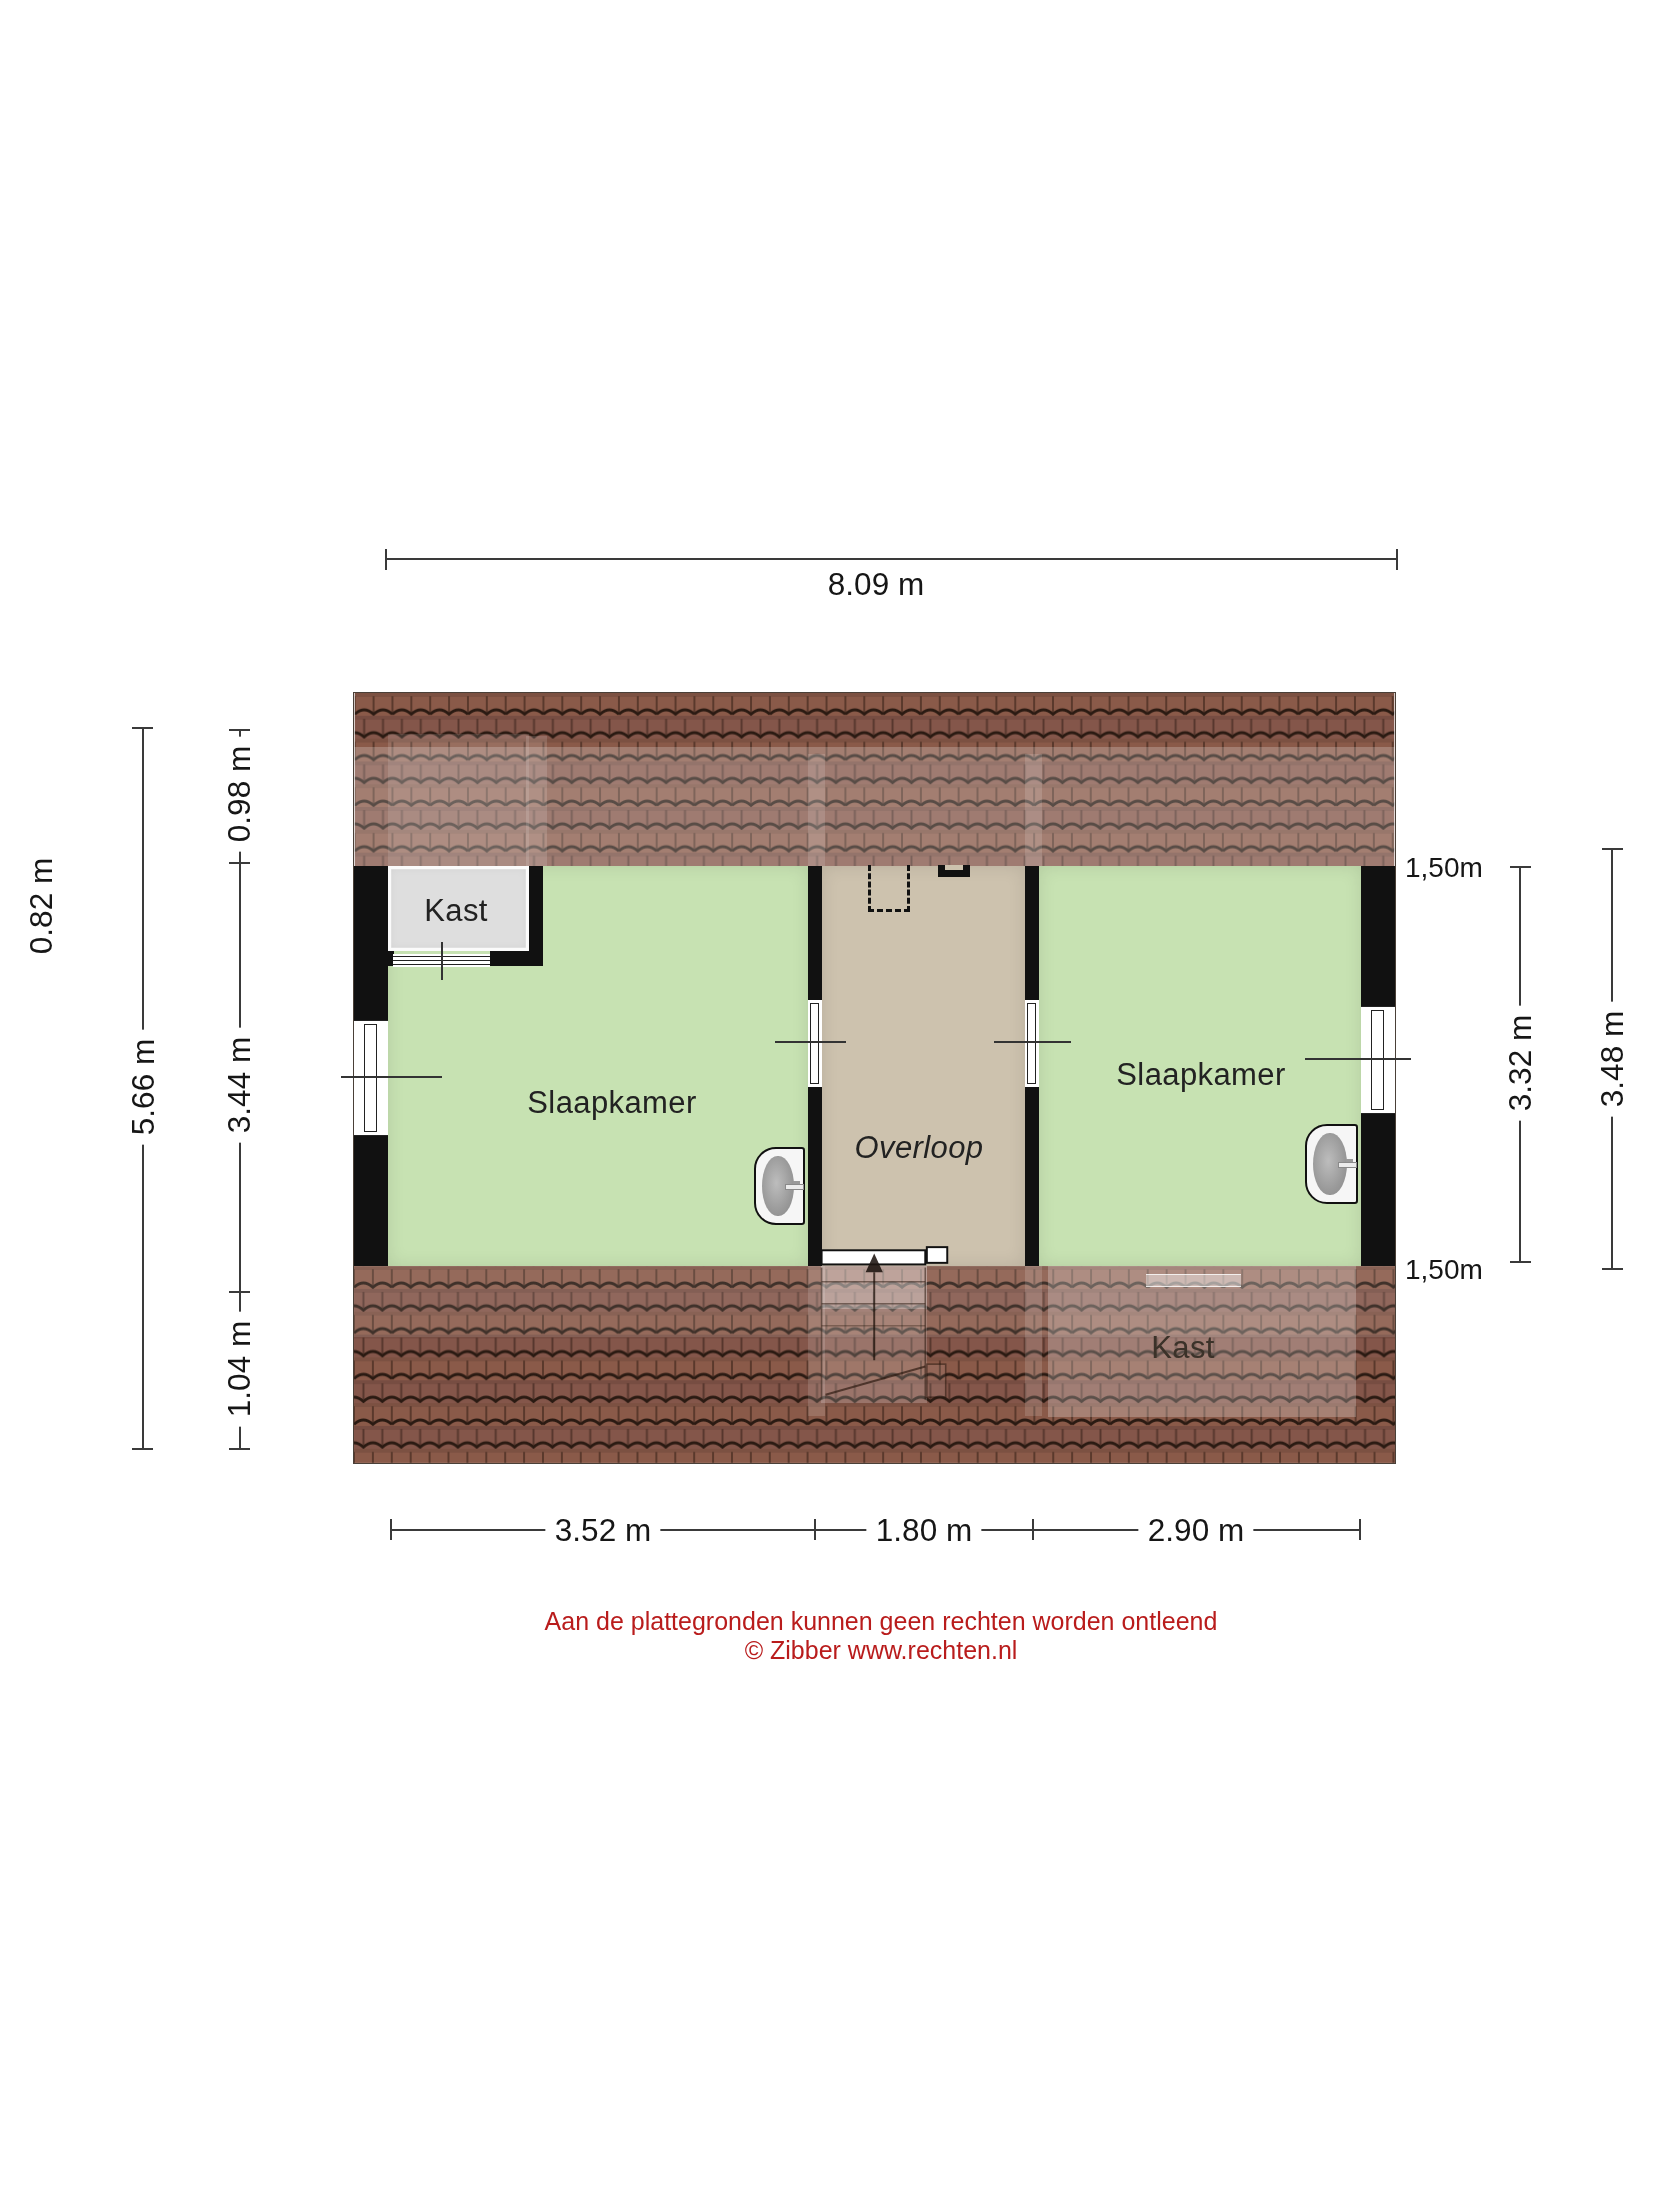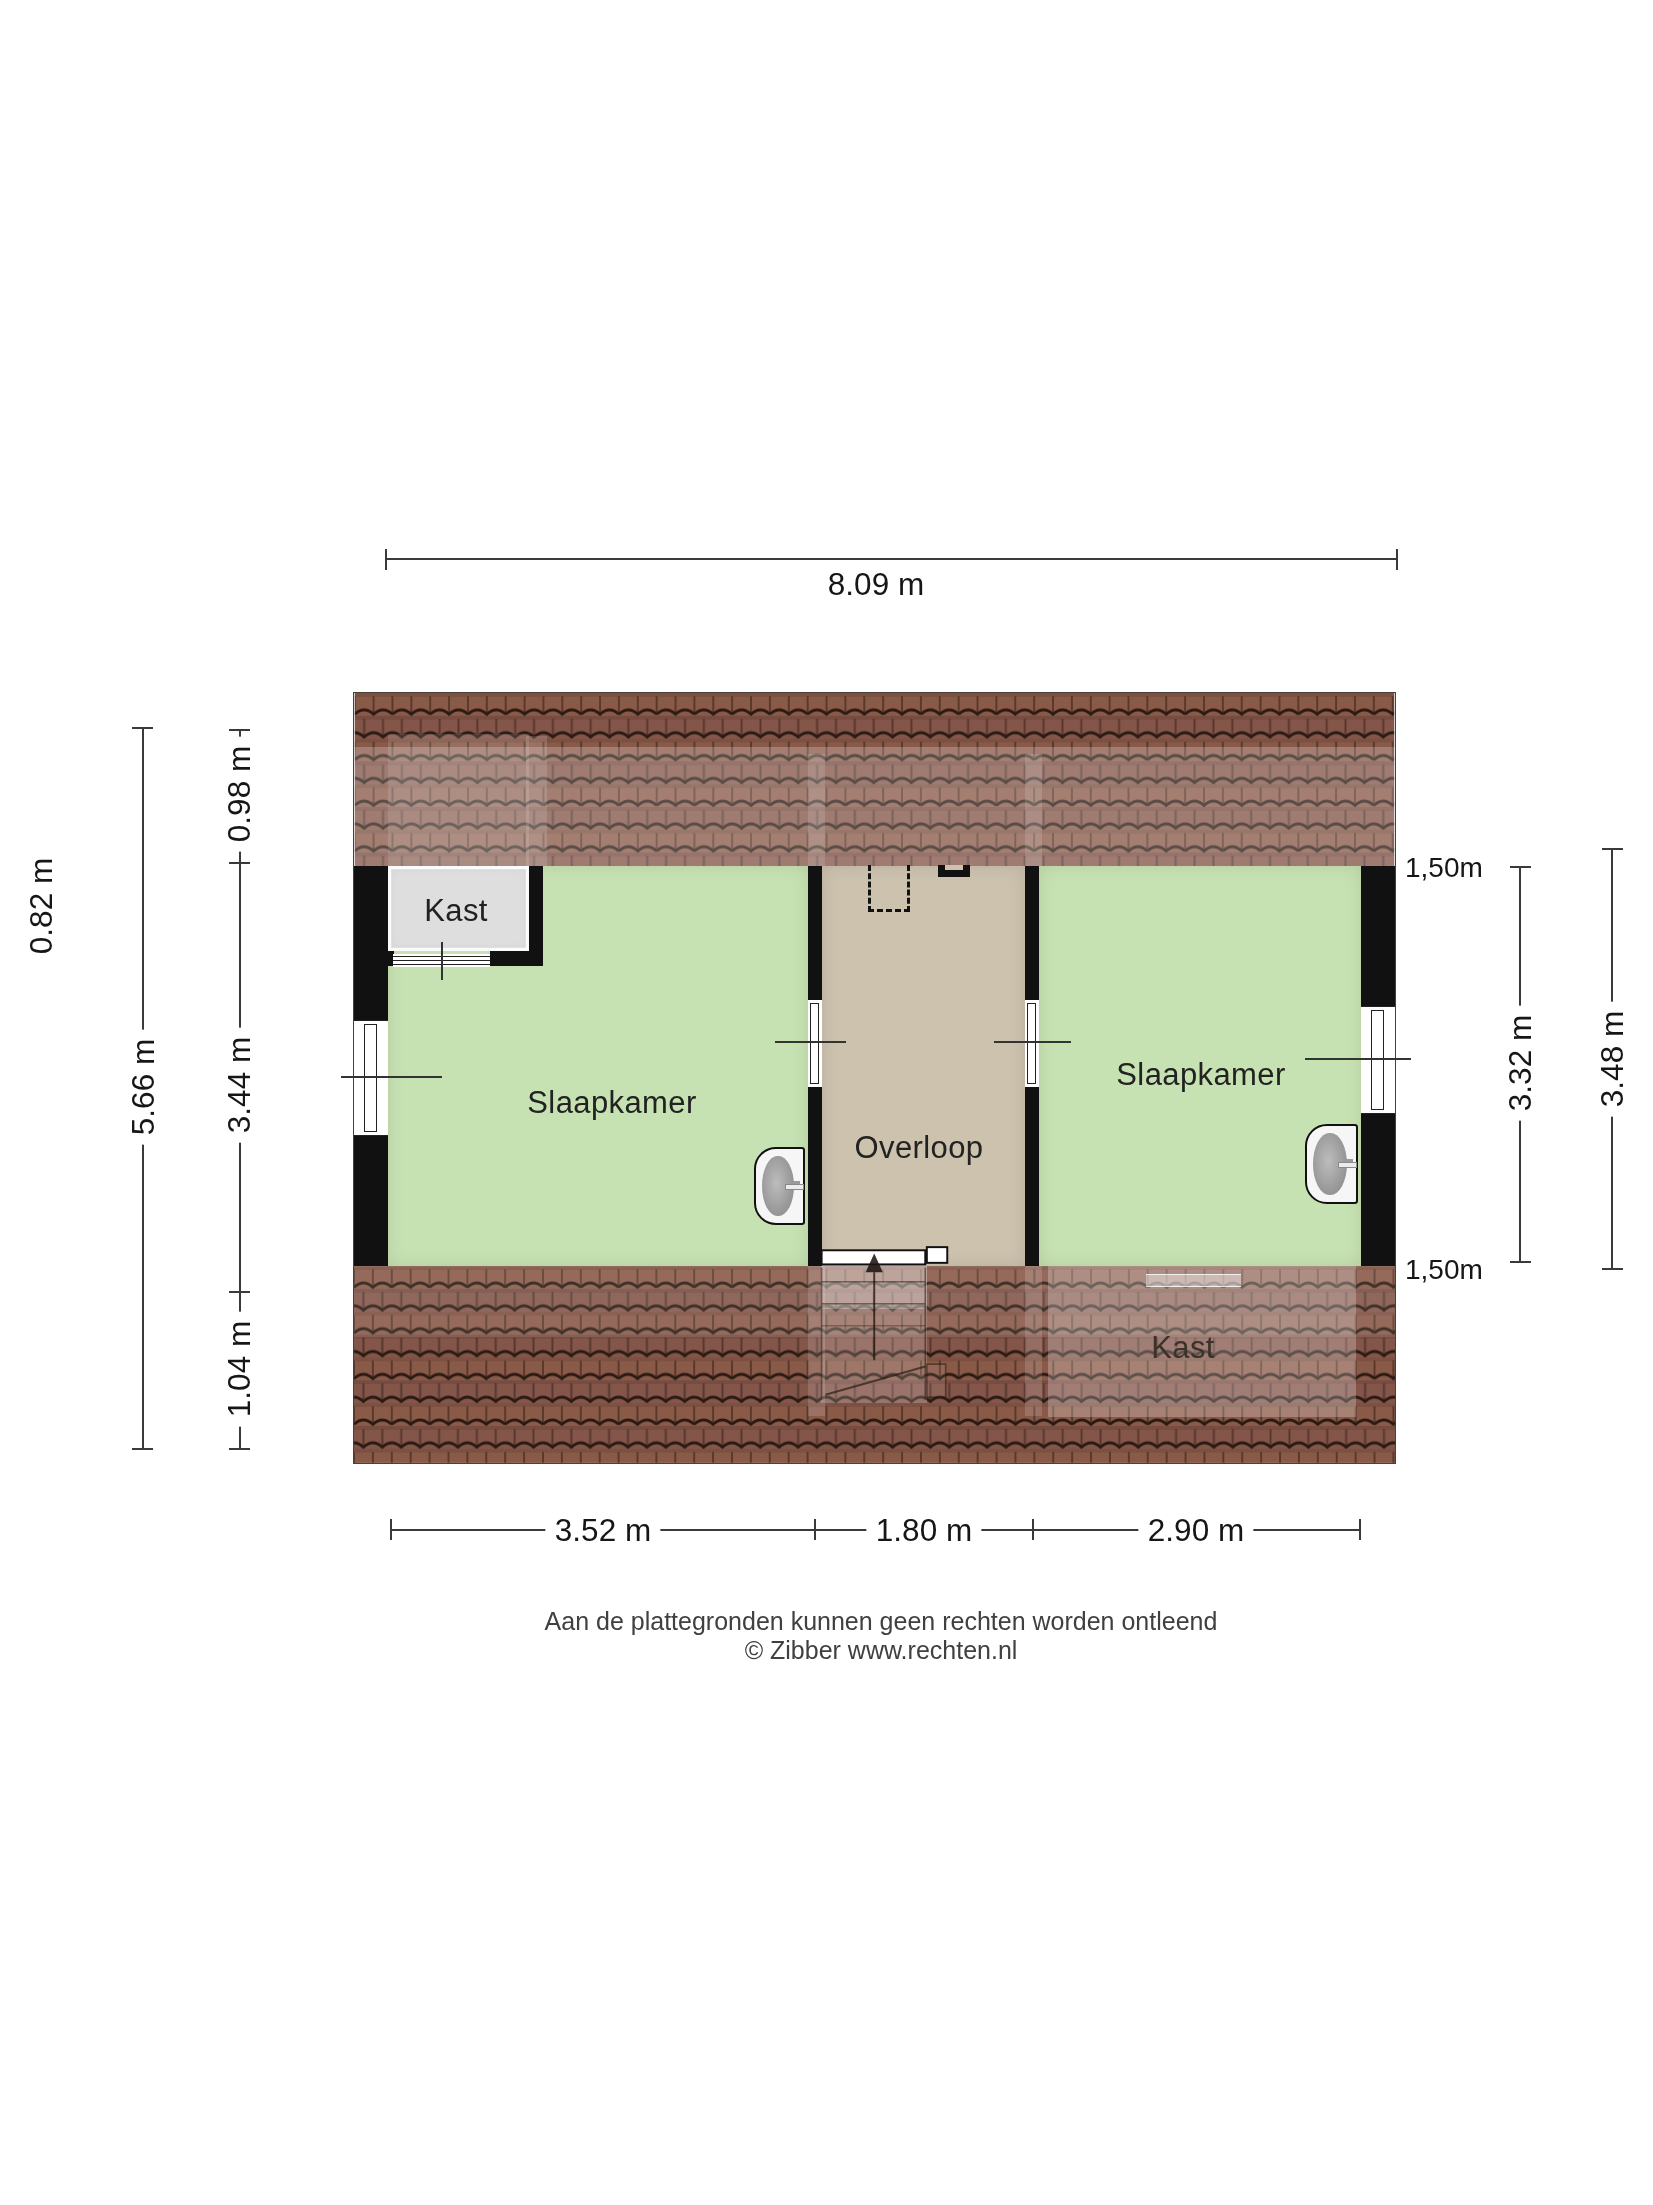--- a/index.html
+++ b/index.html
@@ -82,21 +82,21 @@
 
   
   .dimline{background:#3a3a3a; z-index:1;}
   .tick{background:#3a3a3a; z-index:1;}
   .dimlabel{z-index:2; transform:translate(-50%,-50%); background:#fff; padding:1.6px 9.5px;
             font-size:31.5px; color:#161616; white-space:nowrap;}
   .dimlabel.rot{transform:translate(-50%,-50%) rotate(-90deg);}
   .knee{z-index:2; transform:translateY(-50%); font-size:28px; color:#161616; white-space:nowrap;}
 
   
-  .footer{z-index:2; transform:translateX(-50%); font-size:25px; color:#404040; white-space:nowrap;}
+  .footer{z-index:2; transform:translateX(-50%); font-size:25px; color:#b91c1c; white-space:nowrap;}
 </style>
 </head>
 <body>
 
 <svg width="0" height="0" style="position:absolute" aria-hidden="true">
   <defs>
     <pattern id="rooftiles" width="48" height="58" patternUnits="userSpaceOnUse">
       <rect width="48" height="29" fill="#8a5a49"></rect>
       <rect y="29" width="48" height="29" fill="#84564a"></rect>
       <rect width="48" height="5" fill="rgba(0,0,0,0.10)"></rect>
@@ -245,21 +245,21 @@
       <line x1="8" y1="192" x2="135" y2="156" stroke="rgba(40,22,12,.65)" stroke-width="2.5"></line>
       <rect x="137" y="153" width="24" height="42" fill="rgba(255,255,255,.08)" stroke="rgba(40,22,12,.55)" stroke-width="2"></rect>
       <rect x="3" y="8" width="132" height="18" fill="#ffffff" stroke="#111" stroke-width="2.5"></rect>
       <rect x="137" y="4" width="26" height="20" fill="#ffffff" stroke="#111" stroke-width="2.5"></rect>
       <line x1="70" y1="36" x2="70" y2="148" stroke="rgba(30,18,10,.75)" stroke-width="2.5"></line>
       <polygon points="70,12 59,36 81,36" fill="#1e1410" opacity=".88"></polygon>
     </svg>
 
     <div class="abs room-label" style="left:102px;top:218px;">Kast</div>
     <div class="abs room-label" style="left:258px;top:410px;">Slaapkamer</div>
-    <div class="abs room-label" style="left:565px;top:455px;">Overloop</div>
+    <div class="abs room-label" style="left:565px;top:455px;font-style:italic;">Overloop</div>
     <div class="abs room-label" style="left:847px;top:382px;">Slaapkamer</div>
     <div id="label-kast-br" class="abs room-label" style="left:829px;top:655px;">Kast</div>
   </div>
 
   <div class="abs footer" style="left:881px;top:1607px;">Aan de plattegronden kunnen geen rechten worden ontleend</div>
   <div class="abs footer" style="left:881px;top:1636px;">© Zibber www.rechten.nl</div>
 
 </div>
 
 

